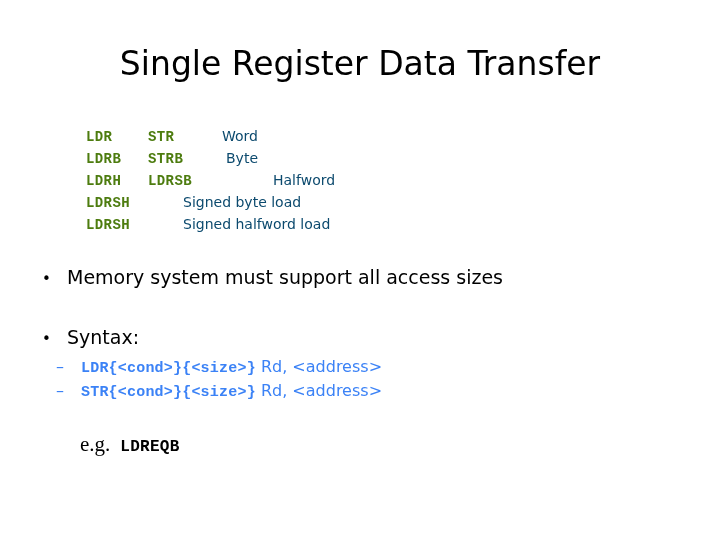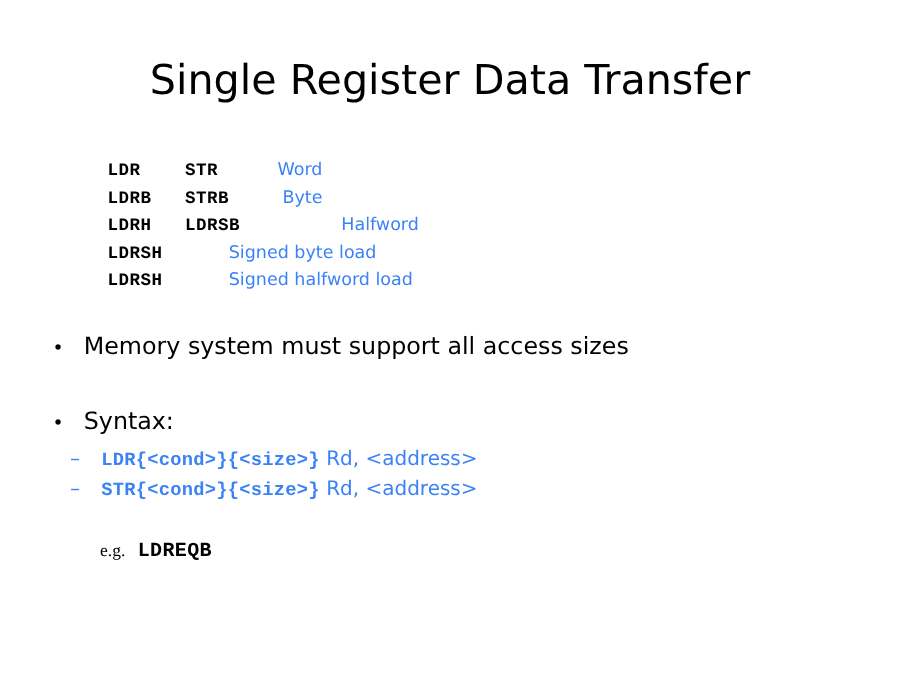--- a/index.html
+++ b/index.html
@@ -50,40 +50,40 @@
   }
   .instr-row {
     position: relative;
     height: 22px;
     white-space: nowrap;
   }
   .mnemonic {
     font-family: "Liberation Mono", "DejaVu Sans Mono", monospace;
     font-size: 14px;
     font-weight: bold;
-    color: #000000;
+    color: #4d7c0f;
     letter-spacing: 0.4px;
   }
   .col-load {
     position: absolute;
     left: 0px;
     top: 3px;
   }
   .col-store {
     position: absolute;
     left: 62px;
     top: 3px;
   }
   .col-desc {
     position: absolute;
     top: 2px;
     font-family: "DejaVu Sans", sans-serif;
     font-size: 14px;
     font-weight: 400;
-    color: #3b82f6;
+    color: #0c4a6e;
   }
   .instr-row.r1 .col-desc { left: 136px; }
   .instr-row.r2 .col-desc { left: 140px; }
   .instr-row.r3 .col-desc { left: 140px; margin-left: 47px; }
   .instr-row.r4 .col-desc { left: 97px; }
   .instr-row.r5 .col-desc { left: 97px; }
 
   
   .bullet-block {
     position: absolute;
@@ -141,21 +141,21 @@
 
   .example-line {
     position: absolute;
     left: 80px;
     top: 432px;
     white-space: nowrap;
     color: #000000;
   }
   .example-line .eg-label {
     font-family: "Liberation Serif", "DejaVu Serif", serif;
-    font-size: 14px;
+    font-size: 21px;
     font-weight: 400;
   }
   .example-line .eg-code {
     font-family: "Liberation Mono", "DejaVu Sans Mono", monospace;
     font-size: 16px;
     font-weight: bold;
     letter-spacing: 0.3px;
   }
 </style>
 </head>

